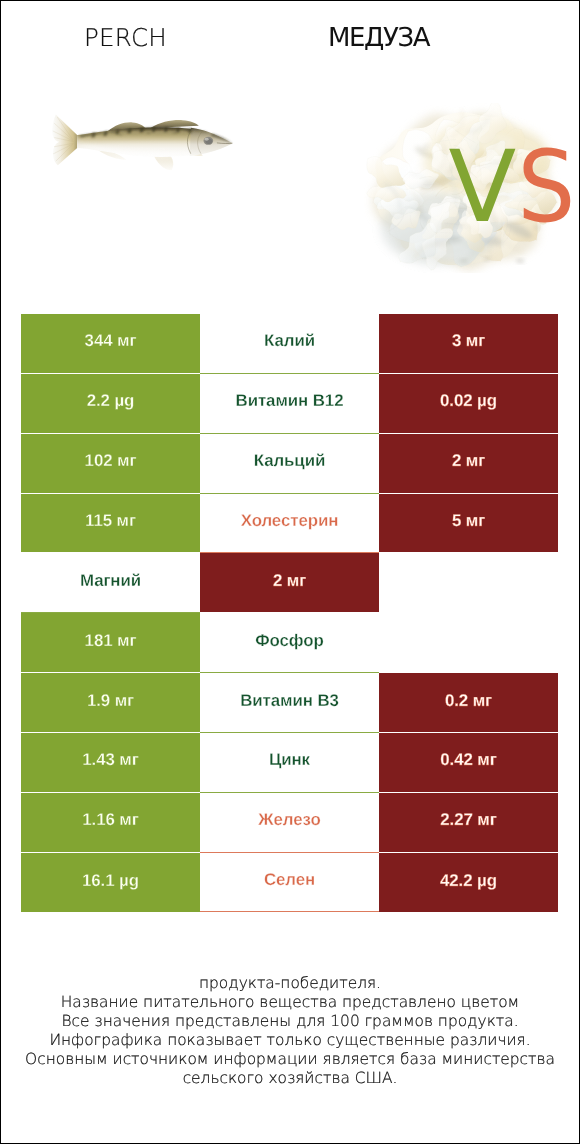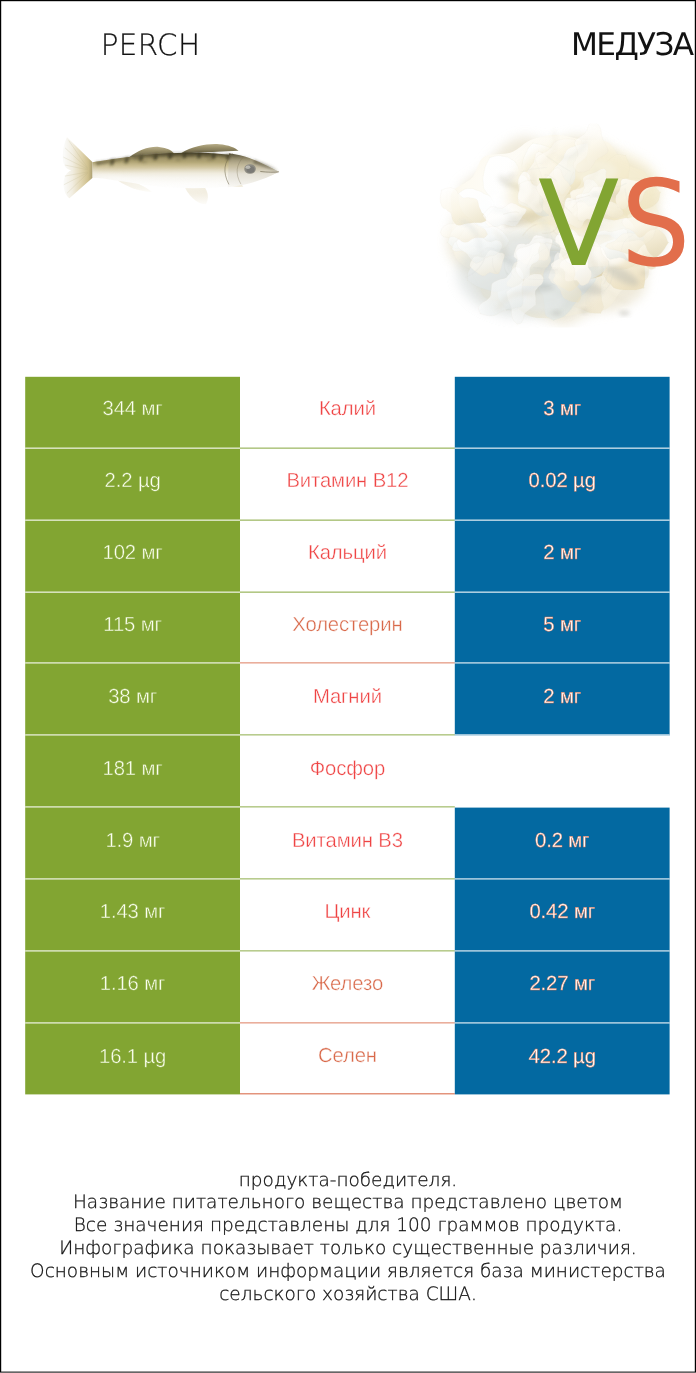--- a/index.html
+++ b/index.html
@@ -9,45 +9,45 @@
   .page{position:relative;width:578px;height:1142px;opacity:0.9999;
         border:1px solid #000000;background:#ffffff;overflow:hidden;}
 
   
   .title{position:absolute;white-space:nowrap;color:#121212;
          font-family:"DejaVu Sans", sans-serif;}
   #title-left{left:0;width:249px;top:24.8px;font-size:24.5px;font-weight:300;
               letter-spacing:0.33px;text-align:center;line-height:1;
               -webkit-text-stroke:0.2px #121212;}
   #title-right{left:327px;width:249px;top:23.9px;font-size:26px;font-weight:400;
-               letter-spacing:-1.4px;text-align:right;line-height:1;}
+               letter-spacing:-1.4px;text-align:left;line-height:1;}
 
   
   #left-photo{position:absolute;left:49px;top:111.4px;width:185px;height:63.4px;}
   #right-photo{position:absolute;left:362.7px;top:102px;width:200px;height:169.9px;}
   #left-photo svg,#right-photo svg{display:block;}
 
   
   #vs{position:absolute;left:0;width:578px;top:137px;text-align:right;
       font-family:"DejaVu Sans", sans-serif;
       font-size:99px;font-weight:400;line-height:1;letter-spacing:0px;}
   #vs .v{color:#82a532;}
   #vs .s{color:#e26e4b;display:inline-block;transform:translateX(1.5px) scaleX(0.92);
          transform-origin:0% 50%;}
 
   
   .table{position:absolute;left:20px;top:313px;width:537px;}
   .row{display:flex;height:59.85px;}
   .cell{width:179px;box-sizing:border-box;display:flex;align-items:center;
-        justify-content:center;font-size:16.9px;font-weight:400;line-height:1;
+        justify-content:center;font-size:16.9px;font-weight:700;line-height:1;
         padding-bottom:3px;-webkit-text-stroke:0.32px;letter-spacing:-0.1px;}
   .left{background:#82a532;color:#fbfff0;-webkit-text-stroke-color:#82a532;border-bottom:1.6px solid #ffffff;}
-  .right{background:#0369a1;color:#fffaf6;-webkit-text-stroke-color:#e26e4b;border-bottom:1.6px solid #ffffff;}
+  .right{background:#7f1d1d;color:#fffaf6;-webkit-text-stroke-color:#e26e4b;border-bottom:1.6px solid #ffffff;}
   .mid{background:#ffffff;border-bottom:1px solid #82a532;}
-  .mid.green{color:#ef4444;-webkit-text-stroke-color:#ffffff;border-bottom-color:#8aab44;}
+  .mid.green{color:#14532d;-webkit-text-stroke-color:#ffffff;border-bottom-color:#8aab44;}
   .mid.orange{color:#d9694a;-webkit-text-stroke-color:#ffffff;border-bottom-color:#dd7a5c;}
   .row:last-child .left,.row:last-child .right{border-bottom:none;}
 
   
   #footer{position:absolute;left:0;top:973.4px;width:578px;text-align:center;
           font-family:"DejaVu Sans", sans-serif;
           font-size:15.4px;font-weight:300;line-height:18.85px;color:#121212;
           -webkit-text-stroke:0.22px #121212;}
   .fline{white-space:nowrap;}
 
@@ -511,21 +511,20 @@
       <div class="cell left">102 мг</div>
       <div class="cell mid green">Кальций</div>
       <div class="cell right">2 мг</div>
     </div>
     <div class="row">
       <div class="cell left">115 мг</div>
       <div class="cell mid orange">Холестерин</div>
       <div class="cell right">5 мг</div>
     </div>
     <div class="row">
-      <div class="cell left">38 мг</div>
       <div class="cell mid green">Магний</div>
       <div class="cell right">2 мг</div>
     </div>
     <div class="row">
       <div class="cell left">181 мг</div>
       <div class="cell mid green">Фосфор</div>
     </div>
     <div class="row">
       <div class="cell left">1.9 мг</div>
       <div class="cell mid green">Витамин B3</div>

